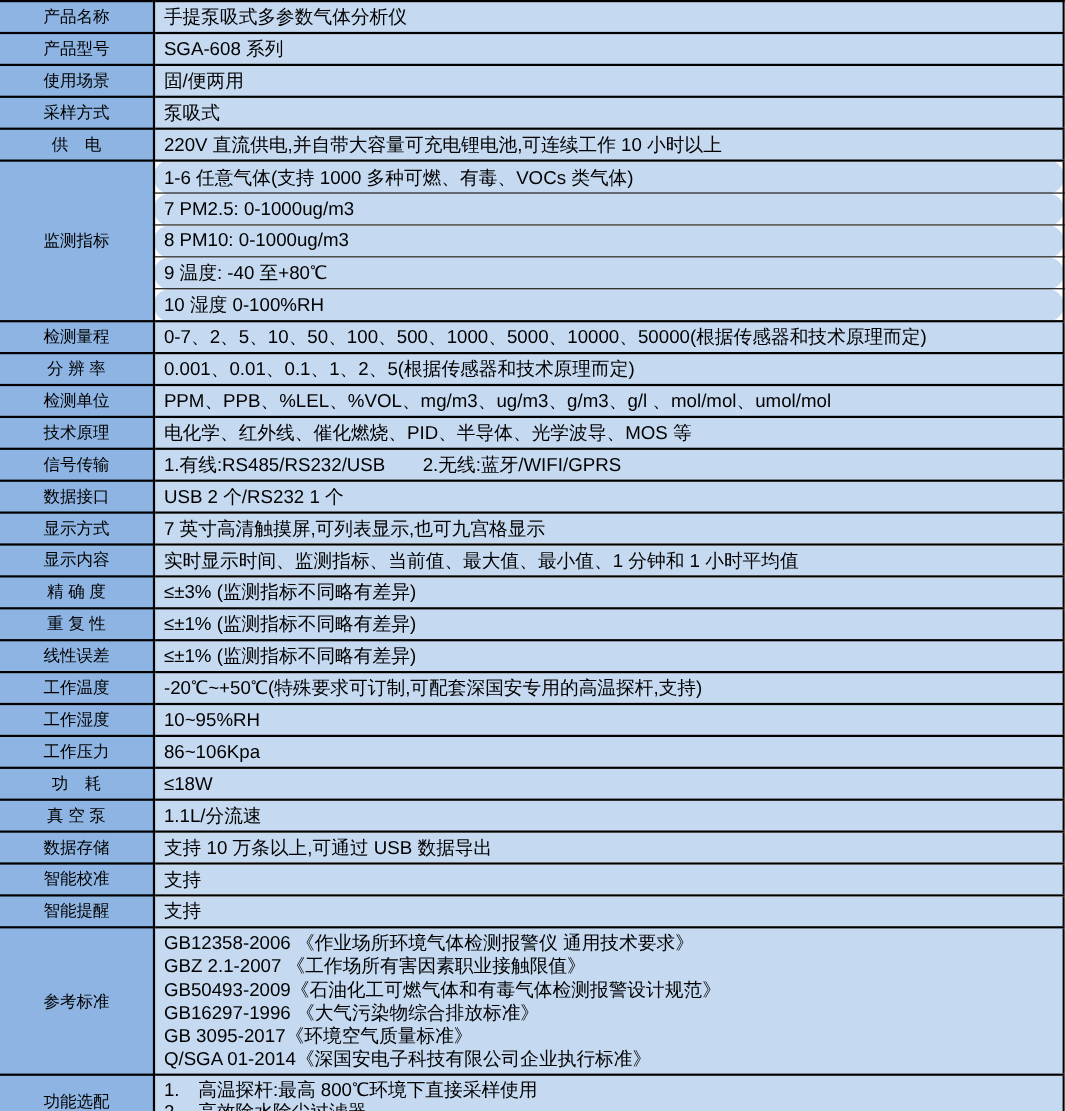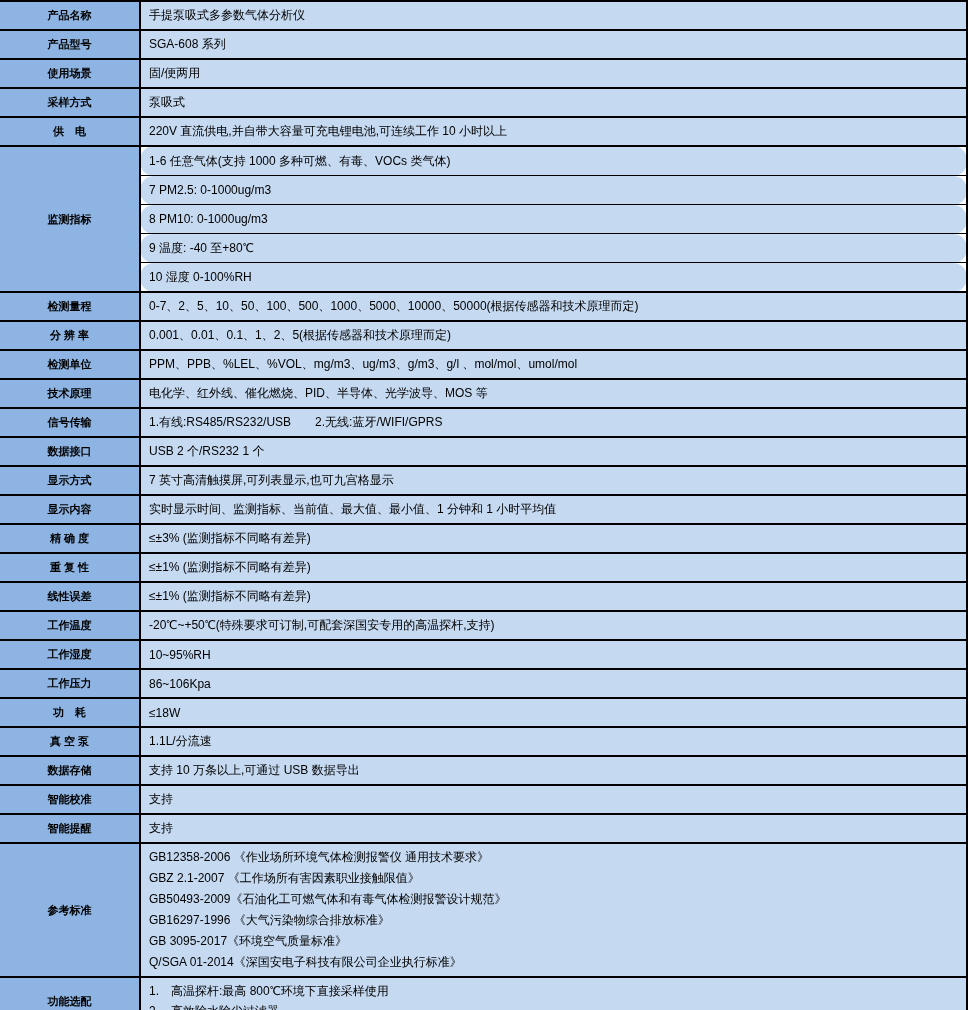--- a/index.html
+++ b/index.html
@@ -14,32 +14,32 @@
     border-collapse: collapse;
     table-layout: fixed;
     font-family: "Liberation Sans", sans-serif;
     color: var(--text_color, #000);
     border-top: 2px solid var(--border_color, #000);
     border-right: 2px solid var(--border_color, #000);
   }
   .spec-table col.c-label { width: 140px; }
   .spec-table th.lbl {
     background: var(--label_bg, #8DB4E2);
-    font-weight: bold;
-    font-size: 11px;
+    font-weight: normal;
+    font-size: 15px;
     text-align: center;
     vertical-align: middle;
     padding: 0 2px;
     height: 25px;
     border-bottom: 2px solid var(--border_color, #000);
     border-right: 2px solid var(--border_color, #000);
   }
   .spec-table td.val {
     background: var(--value_bg, #C5D9F1);
-    font-size: 12px;
+    font-size: 17px;
     font-weight: normal;
     text-align: left;
     vertical-align: middle;
     padding: 1px 4px 1px 8px;
     height: 25px;
     border-bottom: 2px solid var(--border_color, #000);
     overflow: hidden;
     white-space: nowrap;
   }
   .spec-table tr.sub td.val { border-bottom: 1px solid var(--border_color, #000); height: 26px; border-radius: 14px; }

